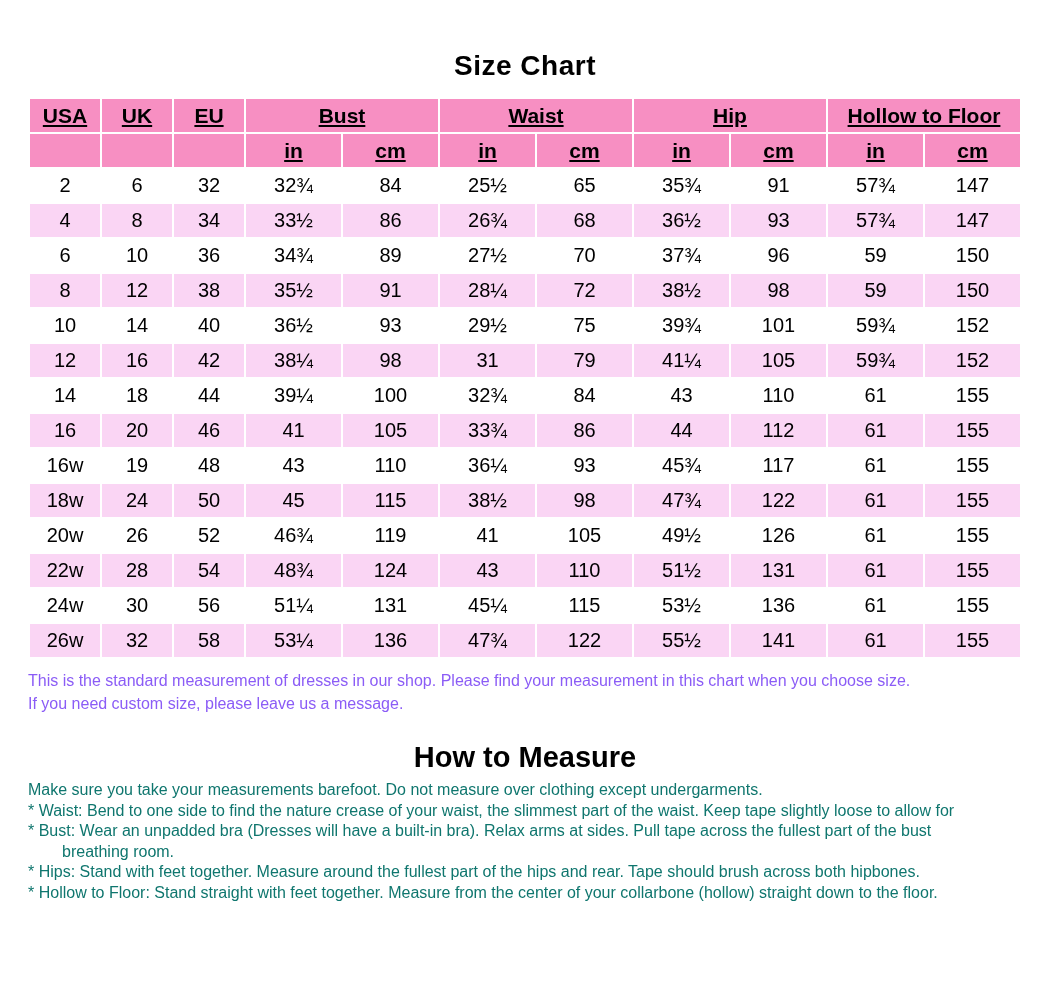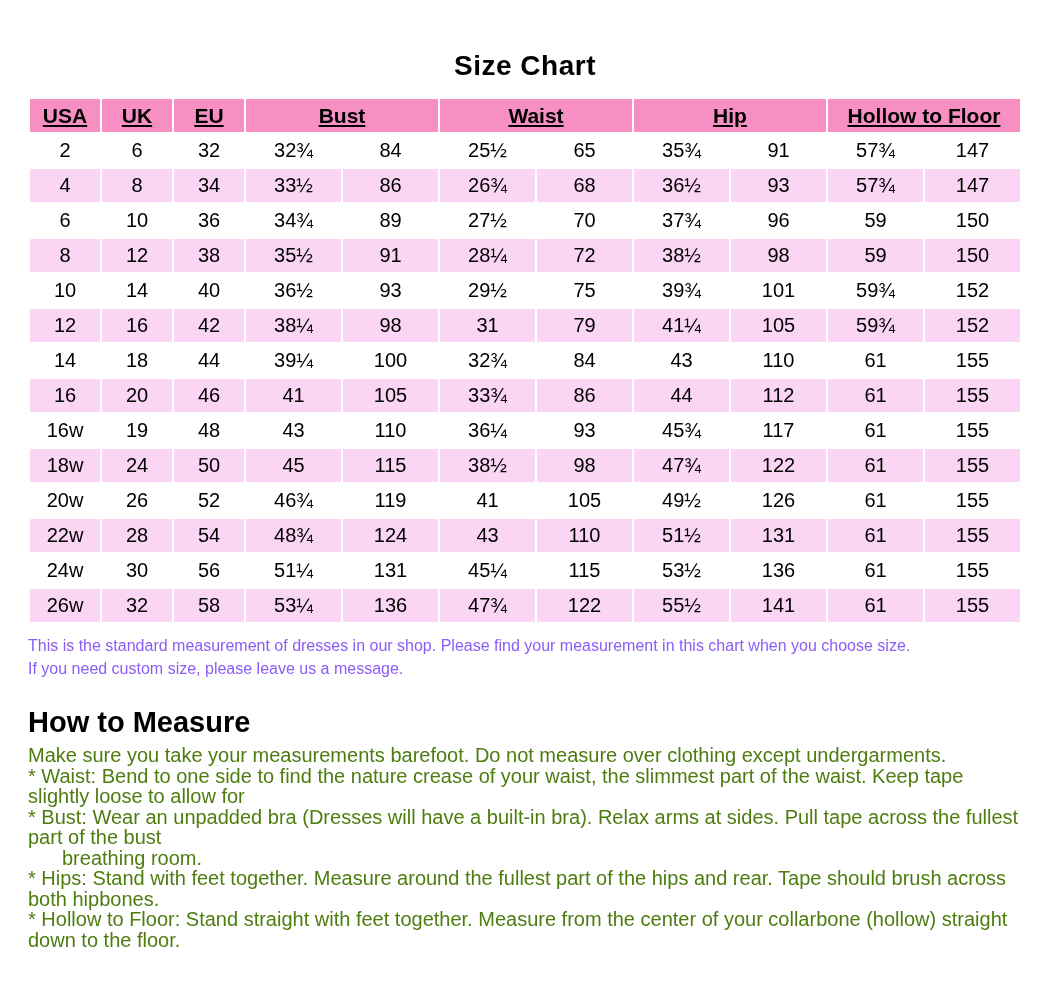--- a/index.html
+++ b/index.html
@@ -62,26 +62,27 @@
     font-size: 16px;
     line-height: 23px;
     color: #8b5cf6;
   }
   .measure-heading {
     margin: 0;
     margin-top: 26px;
     font-size: 29px;
     font-weight: bold;
     color: #000;
+    text-align: center;
   }
   .measure-lines {
     margin-top: 6px;
-    font-size: 20px;
+    font-size: 16px;
     line-height: 20.5px;
-    color: #4d7c0f;
+    color: #0f766e;
   }
   .measure-line.indent {
     padding-left: 34px;
   }
 </style>
 </head>
 <body>
 
 <div class="page">
 
@@ -104,20 +105,33 @@
     <thead>
       <tr>
         <th>USA</th>
         <th>UK</th>
         <th>EU</th>
         <th colspan="2">Bust</th>
         <th colspan="2">Waist</th>
         <th colspan="2">Hip</th>
         <th colspan="2">Hollow to Floor</th>
       </tr>
+      <tr>
+        <th></th>
+        <th></th>
+        <th></th>
+        <th>in</th>
+        <th>cm</th>
+        <th>in</th>
+        <th>cm</th>
+        <th>in</th>
+        <th>cm</th>
+        <th>in</th>
+        <th>cm</th>
+      </tr>
     </thead>
     <tbody>
         <tr>
           <td>2</td>
           <td>6</td>
           <td>32</td>
           <td>32¾</td>
           <td>84</td>
           <td>25½</td>
           <td>65</td>

